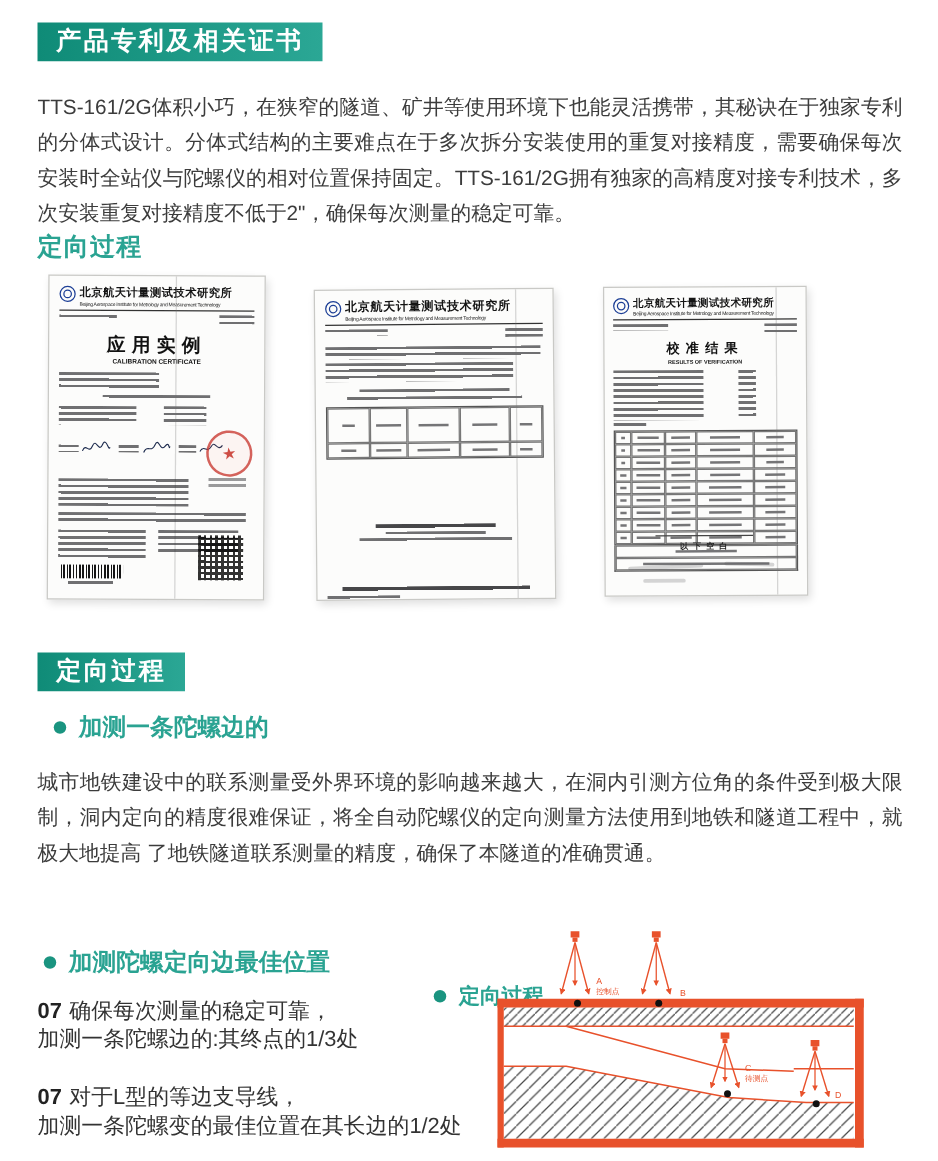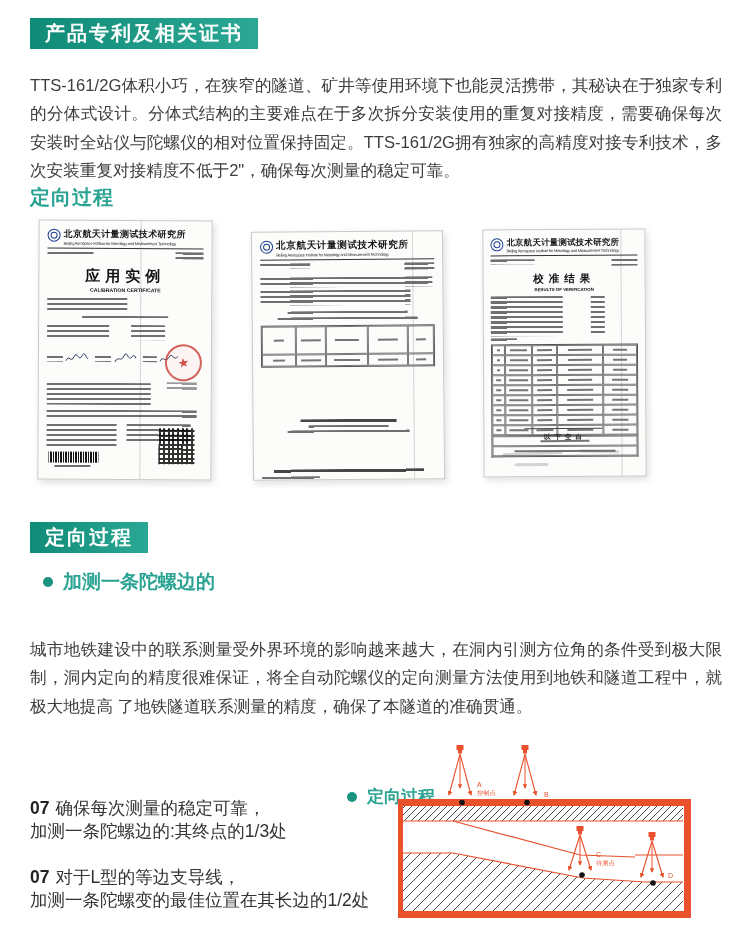--- a/index.html
+++ b/index.html
@@ -372,22 +372,26 @@
     </div>
   </div>
 
   <div class="badge" style="left:30px;top:522px;">定向过程</div>
 
   <div class="bullet-h" style="left:43px;top:569px;font-size:19px;">
     <span class="dot"></span>
     <span>加测一条陀螺边的</span>
   </div>
 
-  <div class="para" style="left:30px;top:636px;width:692px;">城市地铁建设中的联系测量受外界环境的影响越来越大，在洞内引测方位角的条件受到极大限制，洞内定向的精度很难保证，将全自动陀螺仪的定向测量方法使用到地铁和隧道工程中，就极大地提高 了地铁隧道联系测量的精度，确保了本隧道的准确贯通。</div>
-
+  <div class="para" style="left:30px;top:612px;width:692px;">城市地铁建设中的联系测量受外界环境的影响越来越大，在洞内引测方位角的条件受到极大限制，洞内定向的精度很难保证，将全自动陀螺仪的定向测量方法使用到地铁和隧道工程中，就极大地提高 了地铁隧道联系测量的精度，确保了本隧道的准确贯通。</div>
+
+  <div class="bullet-h" style="left:35px;top:757px;font-size:19px;">
+    <span class="dot"></span>
+    <span>加测陀螺定向边最佳位置</span>
+  </div>
 
   <div class="tip" style="top:797px;">
     <div><b>07</b><span>确保每次测量的稳定可靠，</span></div>
     <div>加测一条陀螺边的:其终点的1/3处</div>
   </div>
   <div class="tip" style="top:866px;">
     <div><b>07</b><span>对于L型的等边支导线，</span></div>
     <div>加测一条陀螺变的最佳位置在其长边的1/2处</div>
   </div>
 

